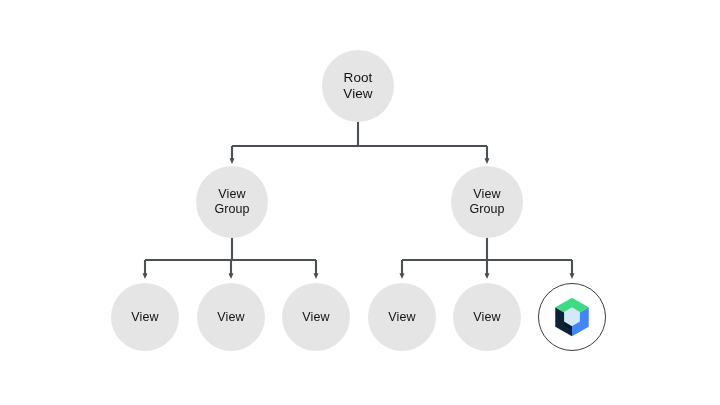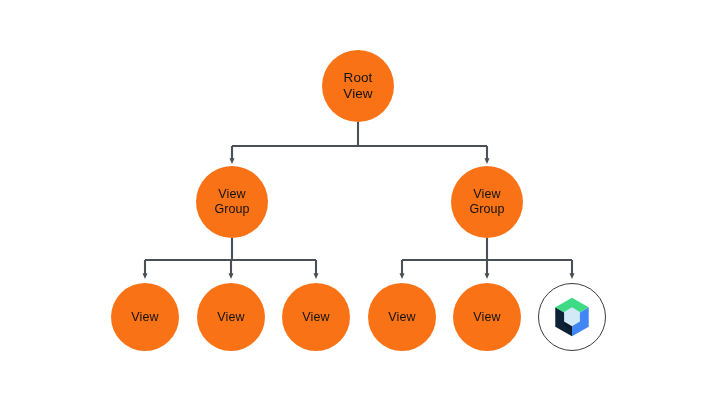--- a/index.html
+++ b/index.html
@@ -29,21 +29,21 @@
   .node {
     position: absolute;
     border-radius: 50%;
     box-sizing: border-box;
     display: flex;
     align-items: center;
     justify-content: center;
     text-align: center;
   }
   .node-fill {
-    background: #f97316;
+    background: #e5e5e5;
   }
   .node-outline {
     background: #ffffff;
     border: 1.4px solid #3c3c3c;
   }
   .node-label {
     color: #121212;
     line-height: 1.18;
     letter-spacing: 0.1px;
     white-space: pre-line;

